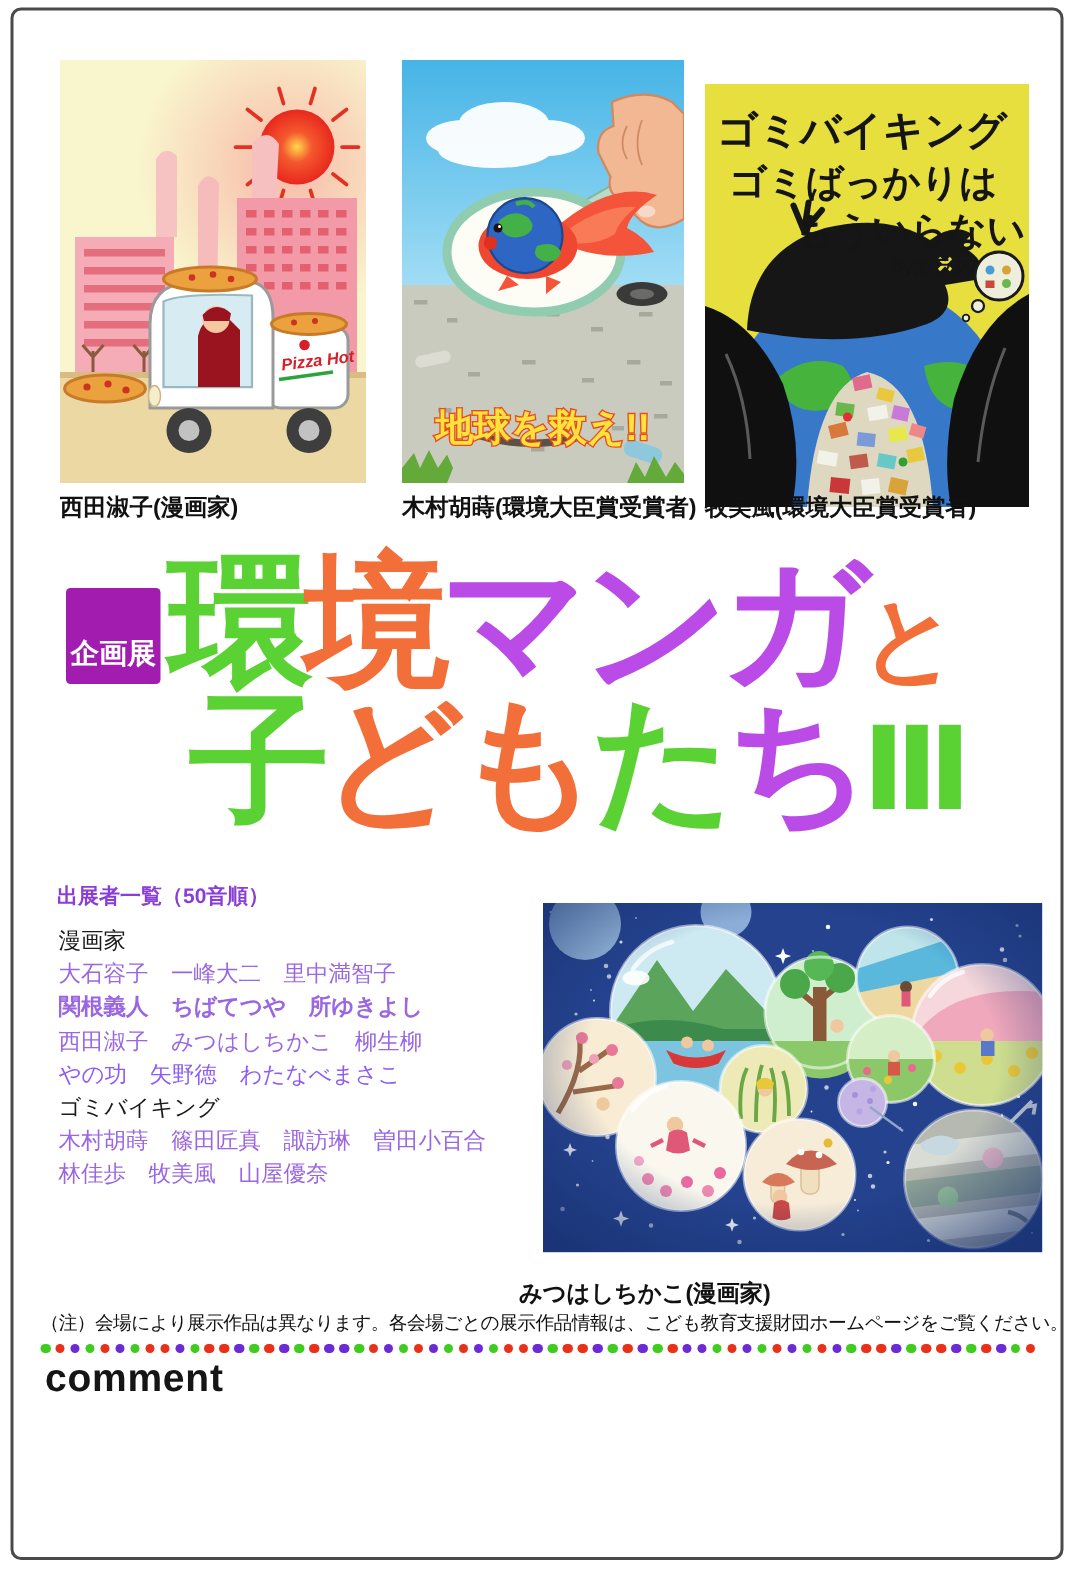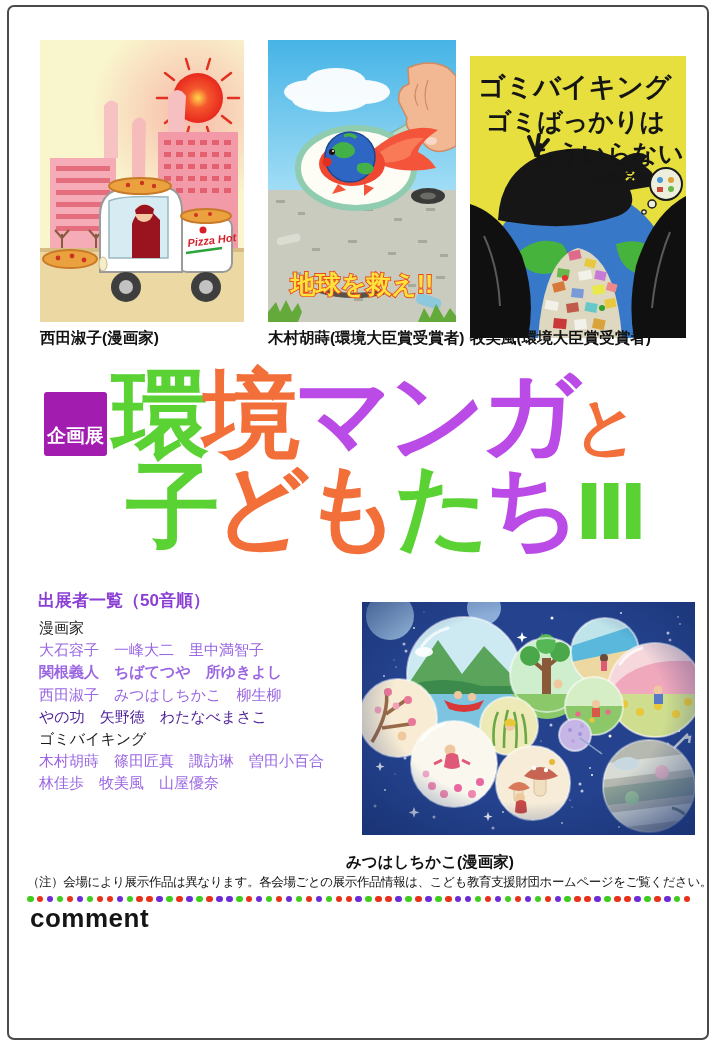--- a/index.html
+++ b/index.html
@@ -15,21 +15,21 @@
   
   .badge{position:absolute; left:44px; top:392px; width:63px; height:64px;
          display:flex; align-items:flex-end; justify-content:center;
          border-radius:3px; padding-bottom:7px; box-sizing:border-box;}
   .badge span{color:#fff; font-size:19px; font-weight:800; letter-spacing:0px;}
   .title-line{position:absolute; white-space:nowrap; font-weight:800; line-height:1;}
   .title-line .t-ch{display:inline-block; vertical-align:baseline;}
   #title-l1{left:112px; top:366px; font-size:97px; letter-spacing:-6px;}
   #title-l2{left:126px; top:460px; font-size:94px; letter-spacing:-6px;}
   
-  .ex-heading{position:absolute; left:38px; top:589px; font-size:17px; font-weight:800;}
+  .ex-heading{position:absolute; left:38px; top:589px; font-size:14px; font-weight:800;}
   .ex-block{position:absolute; left:39px; top:617px; font-size:15px; line-height:22.2px; white-space:nowrap;}
   .ex-label{color:#1a1a1a;}
   
   .note{position:absolute; left:27px; top:874px; font-size:12.5px; letter-spacing:-0.4px;
         color:#111; white-space:nowrap;}
   .dots{position:absolute; left:27px; top:895px; width:664px; height:8px;
         display:flex; justify-content:space-between; align-items:center;}
   .dots i{width:6.5px; height:6.5px; border-radius:50%; display:block;}
   .comment{position:absolute; left:30px; top:903px; font-size:26px; font-weight:800;
            letter-spacing:0.5px; color:#151515;}
@@ -293,21 +293,21 @@
   </div>
   <div class="title-line" id="title-l1"><span class="t-ch" style="color: rgb(91, 210, 52);">環</span><span class="t-ch" style="color: rgb(242, 111, 58);">境</span><span class="t-ch" style="color: rgb(187, 75, 230);">マ</span><span class="t-ch" style="color: rgb(187, 75, 230);">ン</span><span class="t-ch" style="color: rgb(187, 75, 230);">ガ</span><span class="t-ch" style="color: rgb(242, 111, 58); font-size: 0.66em;">と</span></div>
   <div class="title-line" id="title-l2"><span class="t-ch" style="color: rgb(91, 210, 52);">子</span><span class="t-ch" style="color: rgb(242, 111, 58);">ど</span><span class="t-ch" style="color: rgb(242, 111, 58);">も</span><span class="t-ch" style="color: rgb(91, 210, 52);">た</span><span class="t-ch" style="color: rgb(187, 75, 230);">ち</span><span class="t-ch" style="color: rgb(91, 210, 52); font-size: 0.82em;">Ⅲ</span></div>
 
   <div class="ex-heading" id="ex-heading" style="color: rgb(138, 62, 214);">出展者一覧（50音順）</div>
   <div class="ex-block">
     <div class="ex-label">漫画家</div>
     <div class="ex-names" style="color: rgb(154, 102, 226);">大石容子　一峰大二　里中満智子</div>
     <div class="ex-names" style="color: rgb(154, 102, 226); font-weight: bold;">関根義人　ちばてつや　所ゆきよし</div>
     <div class="ex-names" style="color: rgb(154, 102, 226);">西田淑子　みつはしちかこ　柳生柳</div>
-    <div class="ex-names" style="color: #4c1d95;">やの功　矢野徳　わたなべまさこ</div>
+    <div class="ex-names" style="color: #8b5cf6;">やの功　矢野徳　わたなべまさこ</div>
     <div class="ex-label">ゴミバイキング</div>
     <div class="ex-names" style="color: rgb(154, 102, 226);">木村胡蒔　篠田匠真　諏訪琳　曽田小百合</div>
     <div class="ex-names" style="color: rgb(154, 102, 226);">林佳歩　牧美風　山屋優奈</div>
   </div>
 
   <div class="art" style="left:362px; top:602px; width:333px; height:233px;">
     <svg width="333" height="233" viewBox="0 0 333 233">
       <defs>
         <radialGradient id="g4v" cx="0.5" cy="0.45" r="0.75">
           <stop offset="55%" stop-color="#17306e" stop-opacity="0"></stop>

